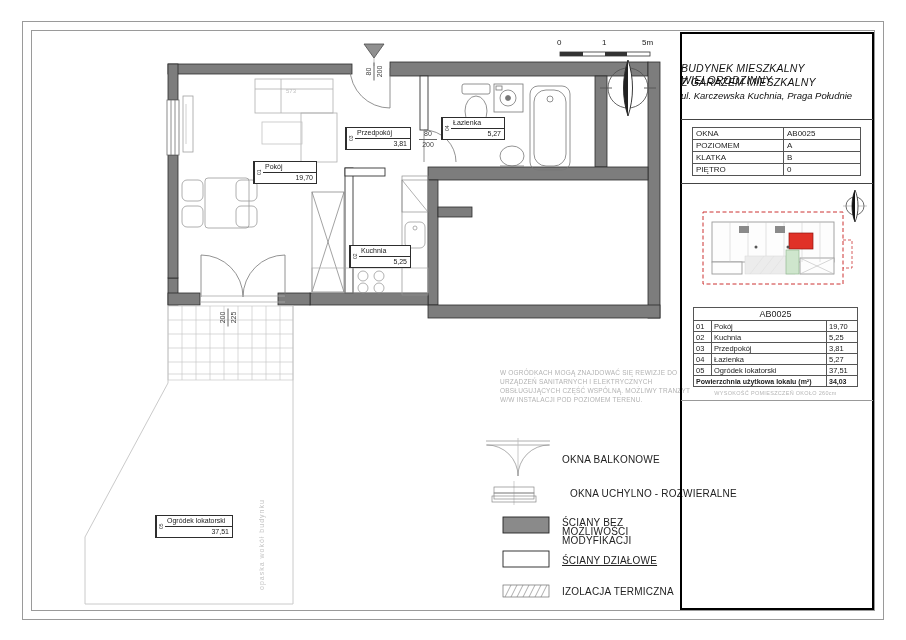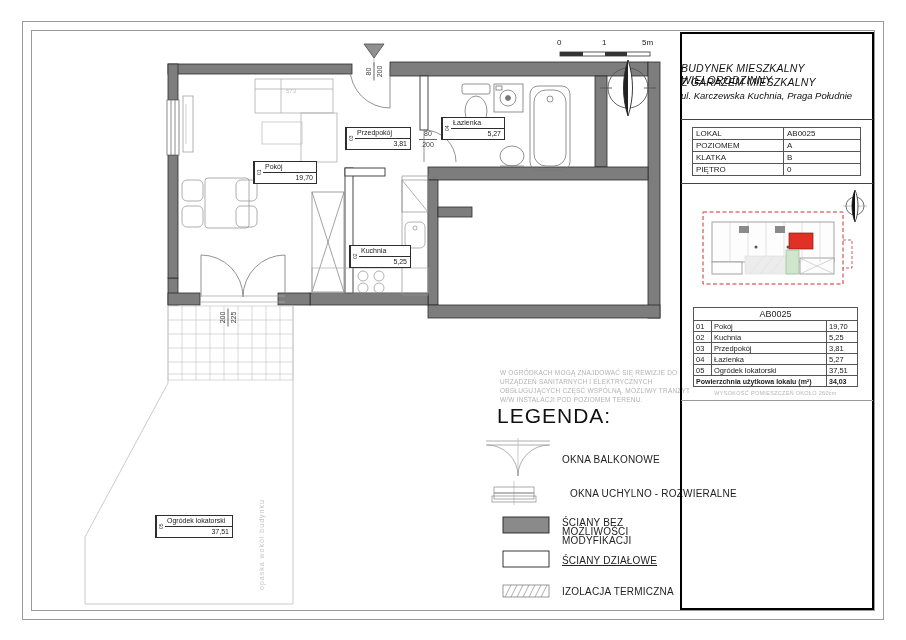--- a/index.html
+++ b/index.html
@@ -274,40 +274,39 @@
     </span>
   </div>
 
   <div class="vert-note" style="left:258px;top:425px;height:165px;">opaska wokół budynku</div>
 
   <div class="note-line" style="left:500px;top:369px;">W OGRÓDKACH MOGĄ ZNAJDOWAĆ SIĘ REWIZJE DO</div>
   <div class="note-line" style="left:500px;top:378px;">URZĄDZEŃ SANITARNYCH I ELEKTRYCZNYCH</div>
   <div class="note-line" style="left:500px;top:387px;">OBSŁUGUJĄCYCH CZĘŚĆ WSPÓLNĄ. MOŻLIWY TRANZYT</div>
   <div class="note-line" style="left:500px;top:396px;">W/W INSTALACJI POD POZIOMEM TERENU.</div>
 
-  <div class="abs" style="left:497px;top:404px;font-size:21px;letter-spacing:1px;color:#111;">LEGENDA:</div>
 
   <div class="legend-label" style="left:562px;top:455px;">OKNA BALKONOWE</div>
   <div class="legend-label" style="left:562px;top:489px;margin-left:8px;">OKNA UCHYLNO - ROZWIERALNE</div>
   <div class="legend-label" style="left:562px;top:518px;width:106px;">ŚCIANY BEZ MOŻLIWOŚCI MODYFIKACJI</div>
   <div class="legend-label" style="left:562px;top:556px;text-decoration:underline;">ŚCIANY DZIAŁOWE</div>
   <div class="legend-label" style="left:562px;top:587px;text-align:right;">IZOLACJA TERMICZNA</div>
 
   <div class="abs" style="left:680px;top:32px;width:190px;height:574px;border:2px solid #000;background:transparent;"></div>
 
   <div class="tb-text" style="top:62px;font-size:10.5px;letter-spacing:.2px;">BUDYNEK  MIESZKALNY WIELORODZINNY</div>
   <div class="tb-text" style="top:76px;font-size:10.5px;letter-spacing:.2px;">Z GARAŻEM MIESZKALNY</div>
   <div class="tb-text" style="top:90px;font-size:9.5px;">ul. Karczewska Kuchnia, Praga Południe</div>
 
   <div class="tb-divider" style="top:119px;"></div>
 
   <table class="info-table">
     <tbody>
         <tr>
-      <td style="width:84px;">LOKAL</td>
+      <td style="width:84px;">OKNA</td>
       <td>AB0025</td>
     </tr>
     <tr>
       <td>POZIOMEM</td>
       <td>A</td>
     </tr>
     <tr>
       <td>KLATKA</td>
       <td>B</td>
     </tr>

